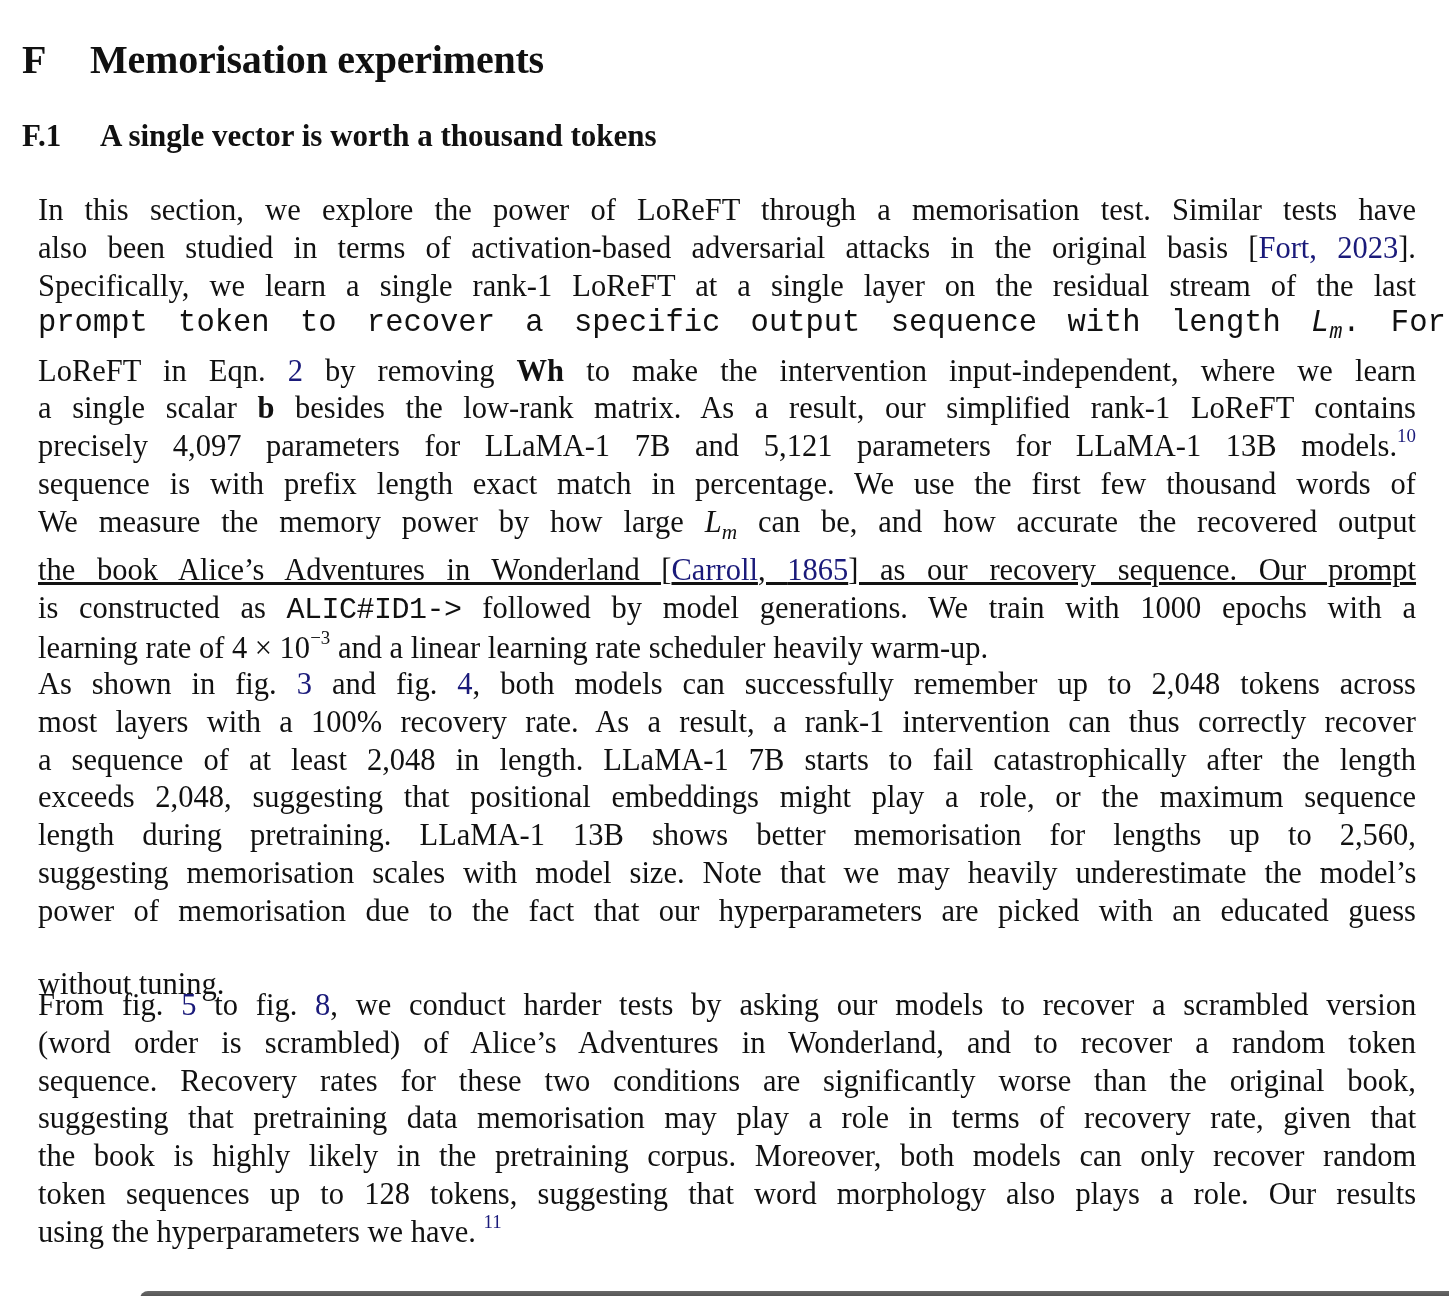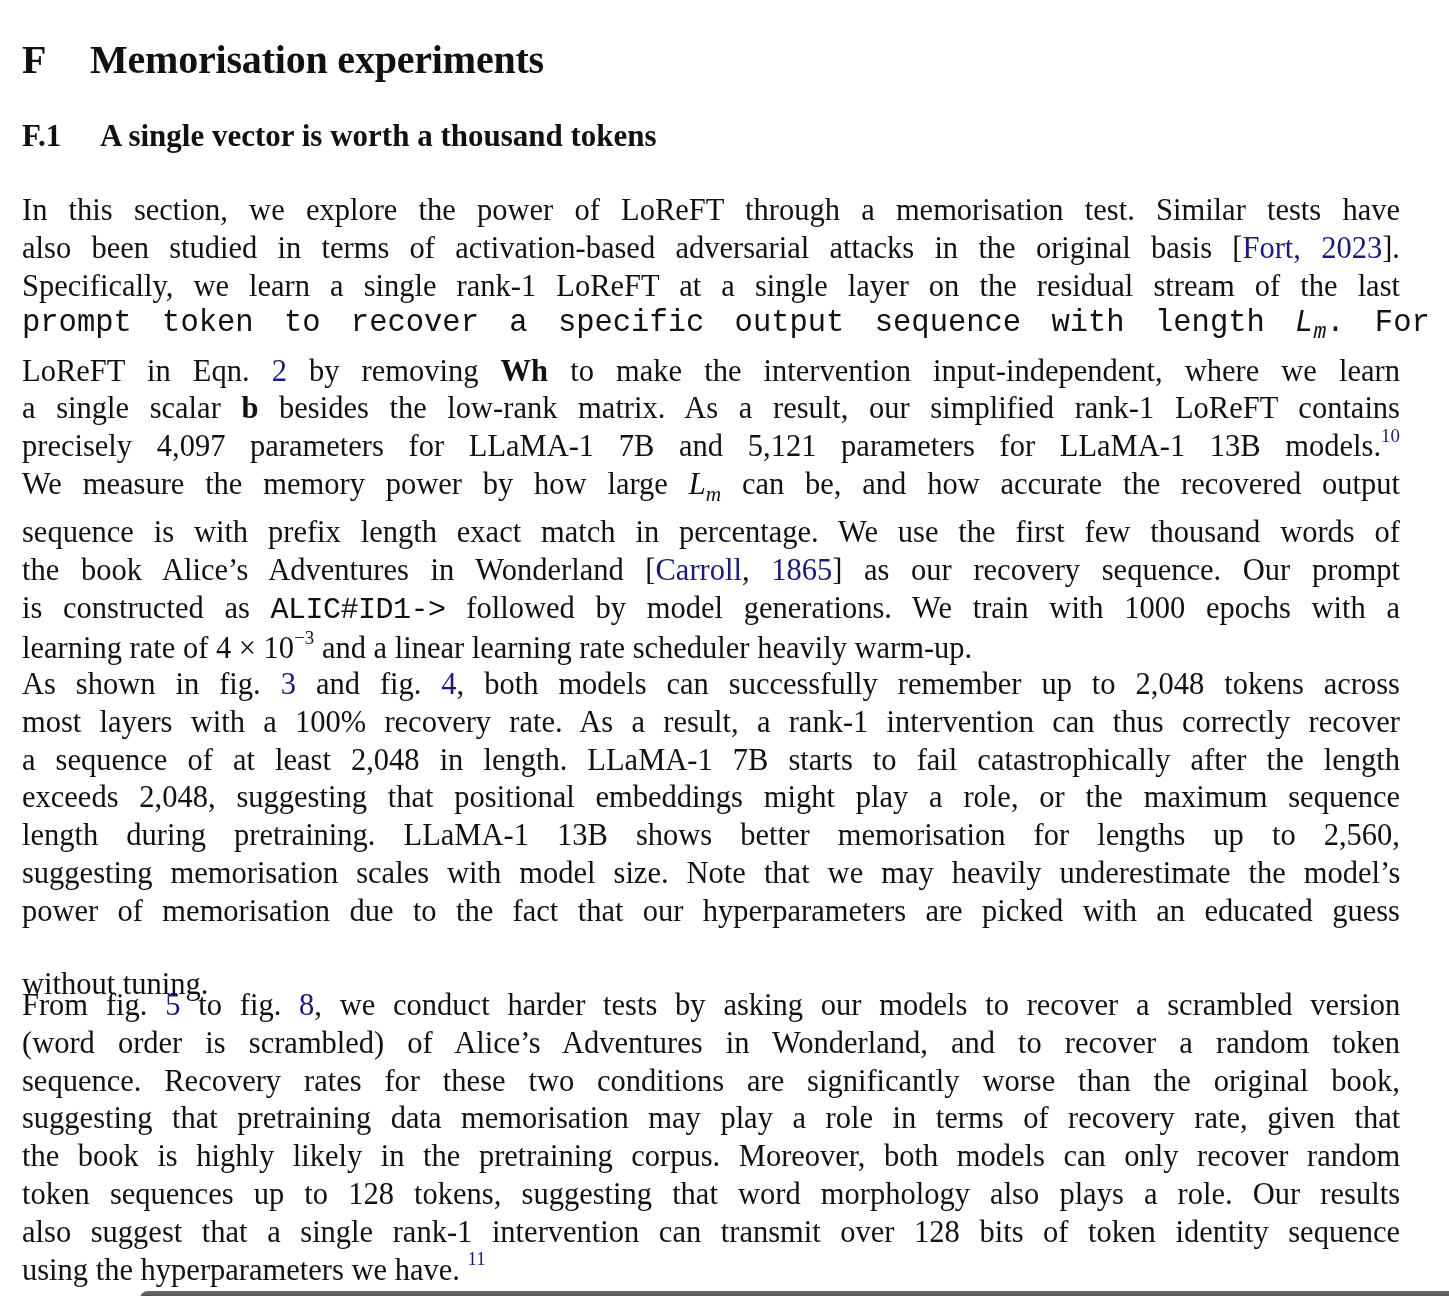--- a/index.html
+++ b/index.html
@@ -13,21 +13,21 @@
     position: absolute; left: 0; top: 36px; margin: 0;
     font-size: 40px; font-weight: bold; letter-spacing: -0.2px; white-space: nowrap;
   }
   .h-section .num { display: inline-block; width: 68px; }
   .h-sub {
     position: absolute; left: 0; top: 118px; margin: 0;
     font-size: 31px; font-weight: bold; white-space: nowrap;
   }
   .h-sub .num { display: inline-block; width: 78px; }
   .para {
-    position: absolute; left: 0; width: 1378px; margin: 0;
+    position: absolute; left: 16px; width: 1378px; margin: 0;
     font-size: 30.5px; line-height: 37.8px;
     text-align: justify; text-align-last: left;
   }
   .line { display: block; white-space: nowrap; text-align: justify; text-align-last: justify; }
   .line.last { text-align-last: left; }
   .p1 { top: 192px; }
   .p2 { top: 666px; }
   .p3 { top: 987px; }
   .link { color: #1a1a7a; margin-top: 48px; }
   .math { font-style: italic; }
@@ -54,23 +54,23 @@
   </h2>
 
   <div class="para p1">
     <span class="line" style="display: block; word-spacing: 12px;"><span>In this section, we explore the power of LoReFT through a memorisation test. Similar tests have</span></span>
     <span class="line" style="display: block; word-spacing: 12px;"><span>also been studied in terms of activation-based adversarial attacks in the original basis [</span><a class="link">Fort, 2023</a><span>].</span></span>
     <span class="line" style="display: block; word-spacing: 12px;"><span>Specifically, we learn a single rank-1 LoReFT at a single layer on the residual stream of the last</span></span>
     <span class="line" style="display: block; word-spacing: 12px; font-family: Liberation Mono, monospace;"><span>prompt token to recover a specific output sequence with length </span><span class="math"><span>L</span><sub>m</sub></span><span>. For simplicity, we simplify</span></span>
     <span class="line" style="display: block; word-spacing: 12px;"><span>LoReFT in Eqn. </span><a class="link">2</a><span> by removing </span><span class="bold">Wh</span><span> to make the intervention input-independent, where we learn</span></span>
     <span class="line" style="display: block; word-spacing: 12px;"><span>a single scalar </span><span class="bold">b</span><span> besides the low-rank matrix. As a result, our simplified rank-1 LoReFT contains</span></span>
     <span class="line" style="display: block; word-spacing: 12px;"><span>precisely 4,097 parameters for LLaMA-1 7B and 5,121 parameters for LLaMA-1 13B models.</span><sup><a class="link">10</a></sup></span>
+    <span class="line" style="display: block; word-spacing: 12px;"><span>sequence is with prefix length exact match in percentage. We use the first few thousand words of</span></span>
     <span class="line" style="display: block; word-spacing: 12px;"><span>We measure the memory power by how large </span><span class="math"><span>L</span><sub>m</sub></span><span> can be, and how accurate the recovered output</span></span>
-    <span class="line" style="display: block; word-spacing: 12px;"><span>sequence is with prefix length exact match in percentage. We use the first few thousand words of</span></span>
-    <span class="line" style="display: block; word-spacing: 12px;"><span>the book Alice’s Adventures in Wonderland [</span><a class="link">Carroll</a><span>, </span><a class="link">1865</a><span>] as our recovery sequence. Our prompt</span></span>
+    <span class="line" style="display: block; word-spacing: 12px; text-decoration: underline;"><span>the book Alice’s Adventures in Wonderland [</span><a class="link">Carroll</a><span>, </span><a class="link">1865</a><span>] as our recovery sequence. Our prompt</span></span>
     <span class="line" style="display: block; word-spacing: 12px;"><span>is constructed as </span><span class="mono">ALIC#ID1-&gt;</span><span> followed by model generations. We train with 1000 epochs with a</span></span>
     <span class="line last" style="display: block;"><span>learning rate of 4 × 10</span><sup>−3</sup><span> and a linear learning rate scheduler heavily warm-up.</span></span>
   </div>
 
   <div class="para p2">
     <span class="line" style="display: block; word-spacing: 12px;"><span>As shown in fig. </span><a class="link">3</a><span> and fig. </span><a class="link">4</a><span>, both models can successfully remember up to 2,048 tokens across</span></span>
     <span class="line" style="display: block; word-spacing: 10.625px;"><span>most layers with a 100% recovery rate. As a result, a rank-1 intervention can thus correctly recover</span></span>
     <span class="line" style="display: block; word-spacing: 12px;"><span>a sequence of at least 2,048 in length. LLaMA-1 7B starts to fail catastrophically after the length</span></span>
     <span class="line" style="display: block; word-spacing: 12px;"><span>exceeds 2,048, suggesting that positional embeddings might play a role, or the maximum sequence</span></span>
     <span class="line" style="display: block; word-spacing: 12px;"><span>length during pretraining.  LLaMA-1 13B shows better memorisation for lengths up to 2,560,</span></span>
@@ -79,18 +79,17 @@
     <span class="line last" style="display: block; margin-top: 35px;"><span>without tuning.</span></span>
   </div>
 
   <div class="para p3">
     <span class="line" style="display: block; word-spacing: 10.1667px;"><span>From fig. </span><a class="link">5</a><span> to fig. </span><a class="link">8</a><span>, we conduct harder tests by asking our models to recover a scrambled version</span></span>
     <span class="line" style="display: block; word-spacing: 12px;"><span>(word order is scrambled) of Alice’s Adventures in Wonderland, and to recover a random token</span></span>
     <span class="line" style="display: block; word-spacing: 12px;"><span>sequence. Recovery rates for these two conditions are significantly worse than the original book,</span></span>
     <span class="line" style="display: block; word-spacing: 11.9333px;"><span>suggesting that pretraining data memorisation may play a role in terms of recovery rate, given that</span></span>
     <span class="line" style="display: block; word-spacing: 10.9333px;"><span>the book is highly likely in the pretraining corpus. Moreover, both models can only recover random</span></span>
     <span class="line" style="display: block; word-spacing: 12px;"><span>token sequences up to 128 tokens, suggesting that word morphology also plays a role. Our results</span></span>
-    <span class="line" style="display: block; word-spacing: 11.9333px;"><span>also suggest that a single rank-1 intervention can transmit over 128 bits of token identity sequence</span></span>
     <span class="line last" style="display: block;"><span>using the hyperparameters we have. </span><sup><a class="link">11</a></sup></span>
   </div>
 </div>
 
 <div class="bottom-bar"></div>
 
 </body></html>

